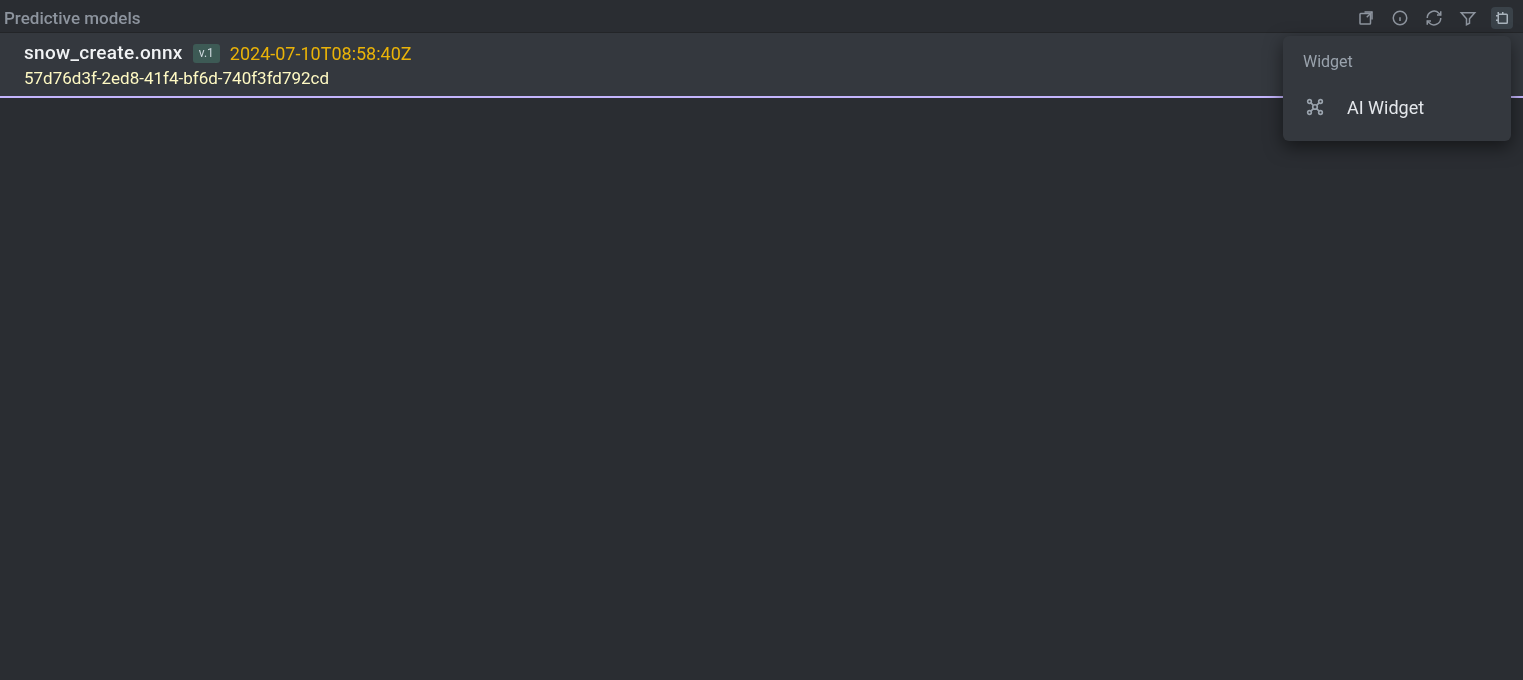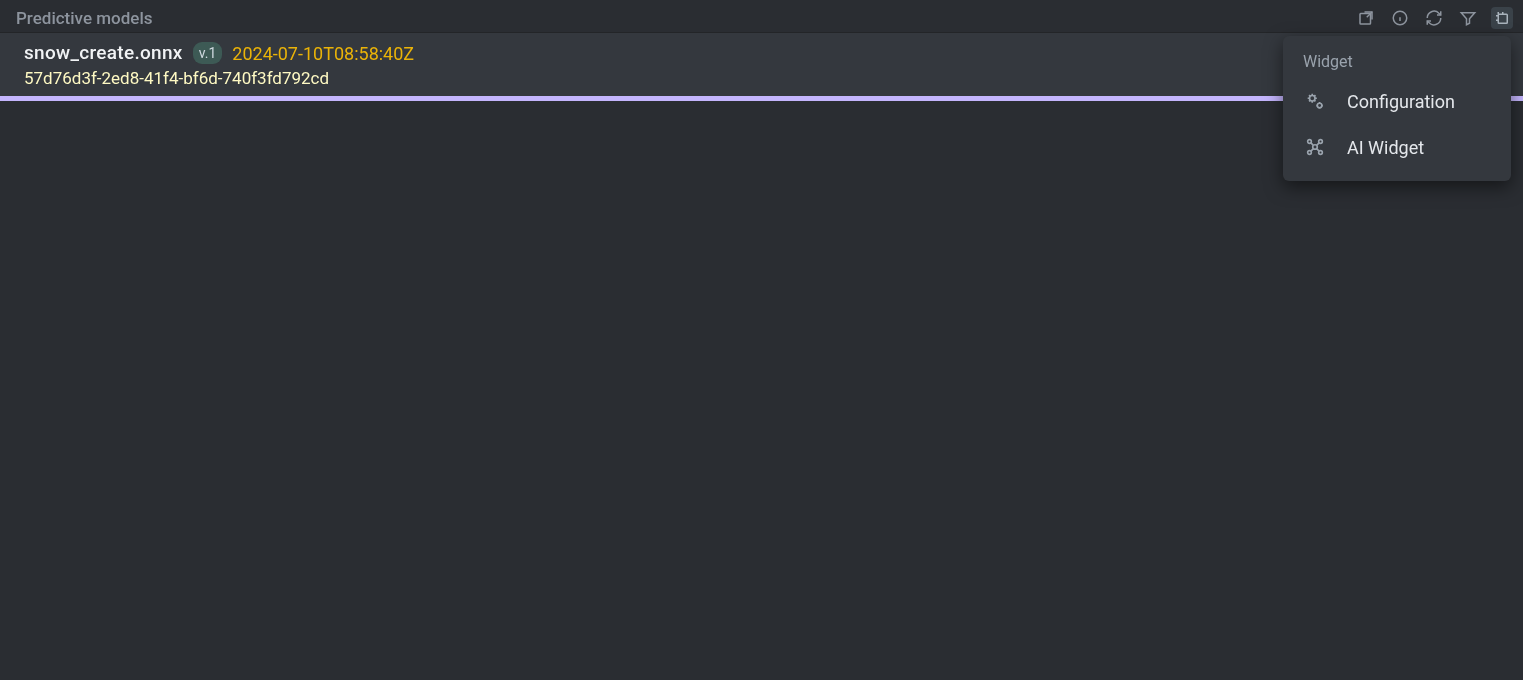--- a/index.html
+++ b/index.html
@@ -14,21 +14,21 @@
   }
   .panel {
     width: 100%;
     height: 100%;
     position: relative;
   }
   .panel-header {
     display: flex;
     align-items: center;
     justify-content: space-between;
-    padding: 6px 10px 2px 16px;
+    padding: 6px 10px 2px 4px;
     height: 32px;
   }
   .panel-title {
     font-size: 17px;
     font-weight: 500;
     color: #8d949e;
   }
   .panel-icons {
     display: flex;
     align-items: center;
@@ -80,41 +80,41 @@
     top: 50%;
     transform: translateY(-50%);
     color: #6f7780;
   }
   .list {
     width: 100%;
   }
   .model-row {
     background: #34383e;
     border-top: 1px solid #232528;
-    border-bottom: 5px solid #c4b5fd;
+    border-bottom: 2px solid #c4b5fd;
     padding: 8px 10px 8px 24px;
   }
   .model-line1 {
     display: flex;
     align-items: center;
     gap: 10px;
     line-height: 1.3;
   }
   .model-name {
     font-size: 19px;
     color: #f1f3f5;
     font-weight: 500;
     letter-spacing: 0.3px;
   }
   .version-badge {
     background: #3d5a55;
     color: #cfd9df;
-    font-size: 14px;
+    font-size: 12px;
     padding: 2px 6px;
-    border-radius: 9px;
+    border-radius: 3px;
   }
   .model-time {
     font-size: 18px;
     color: #eab308;
   }
   .model-id {
     font-size: 17px;
     color: #fef9c3;
     margin-top: 2px;
   }
@@ -211,31 +211,20 @@
         <span class="model-name">snow_create.onnx</span>
         <span class="version-badge">v.1</span>
         <span class="model-time">2024-07-10T08:58:40Z</span>
       </div>
       <div class="model-id">57d76d3f-2ed8-41f4-bf6d-740f3fd792cd</div>
     </div>
   </div>
 
   <div class="menu">
     <div class="menu-section-label">Widget</div>
-    <div class="menu-item">
-      <span class="mi-icon">
-        <svg width="22" height="22" viewBox="0 0 24 24" fill="none" stroke="currentColor" stroke-width="1.8">
-          <circle cx="9" cy="9" r="3"></circle>
-          <path d="M9 4v2M9 12v2M4 9h2M12 9h2M5.5 5.5l1.4 1.4M11.1 11.1l1.4 1.4M12.5 5.5l-1.4 1.4M6.9 11.1l-1.4 1.4"></path>
-          <circle cx="17" cy="17" r="2.5"></circle>
-          <path d="M17 13v1.5M17 18.5V20M13.5 17H15M19 17h1.5"></path>
-        </svg>
-      </span>
-      <span>Configuration</span>
-    </div>
     <div class="menu-divider"></div>
     <div class="menu-item">
       <span class="mi-icon">
         <svg width="22" height="22" viewBox="0 0 24 24" fill="none" stroke="currentColor" stroke-width="1.8">
           <circle cx="6" cy="6" r="2"></circle>
             <circle cx="18" cy="6" r="2"></circle>
           <circle cx="6" cy="18" r="2"></circle>
             <circle cx="18" cy="18" r="2"></circle>
           <circle cx="12" cy="12" r="2.5"></circle>
           <path d="M7.5 7.5L10 10M16.5 7.5L14 10M7.5 16.5L10 14M16.5 16.5L14 14"></path>

